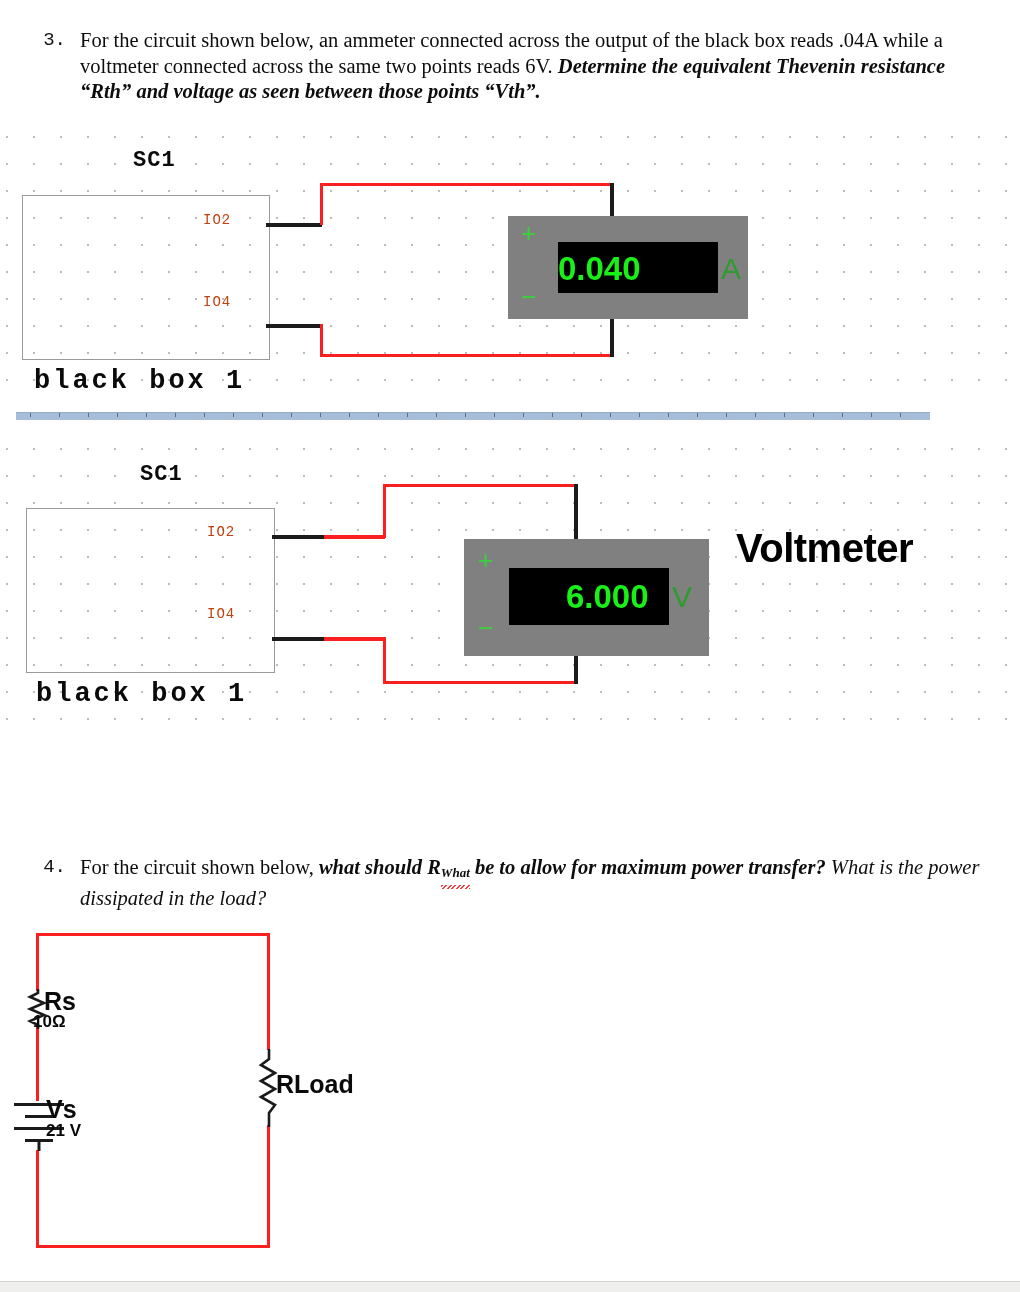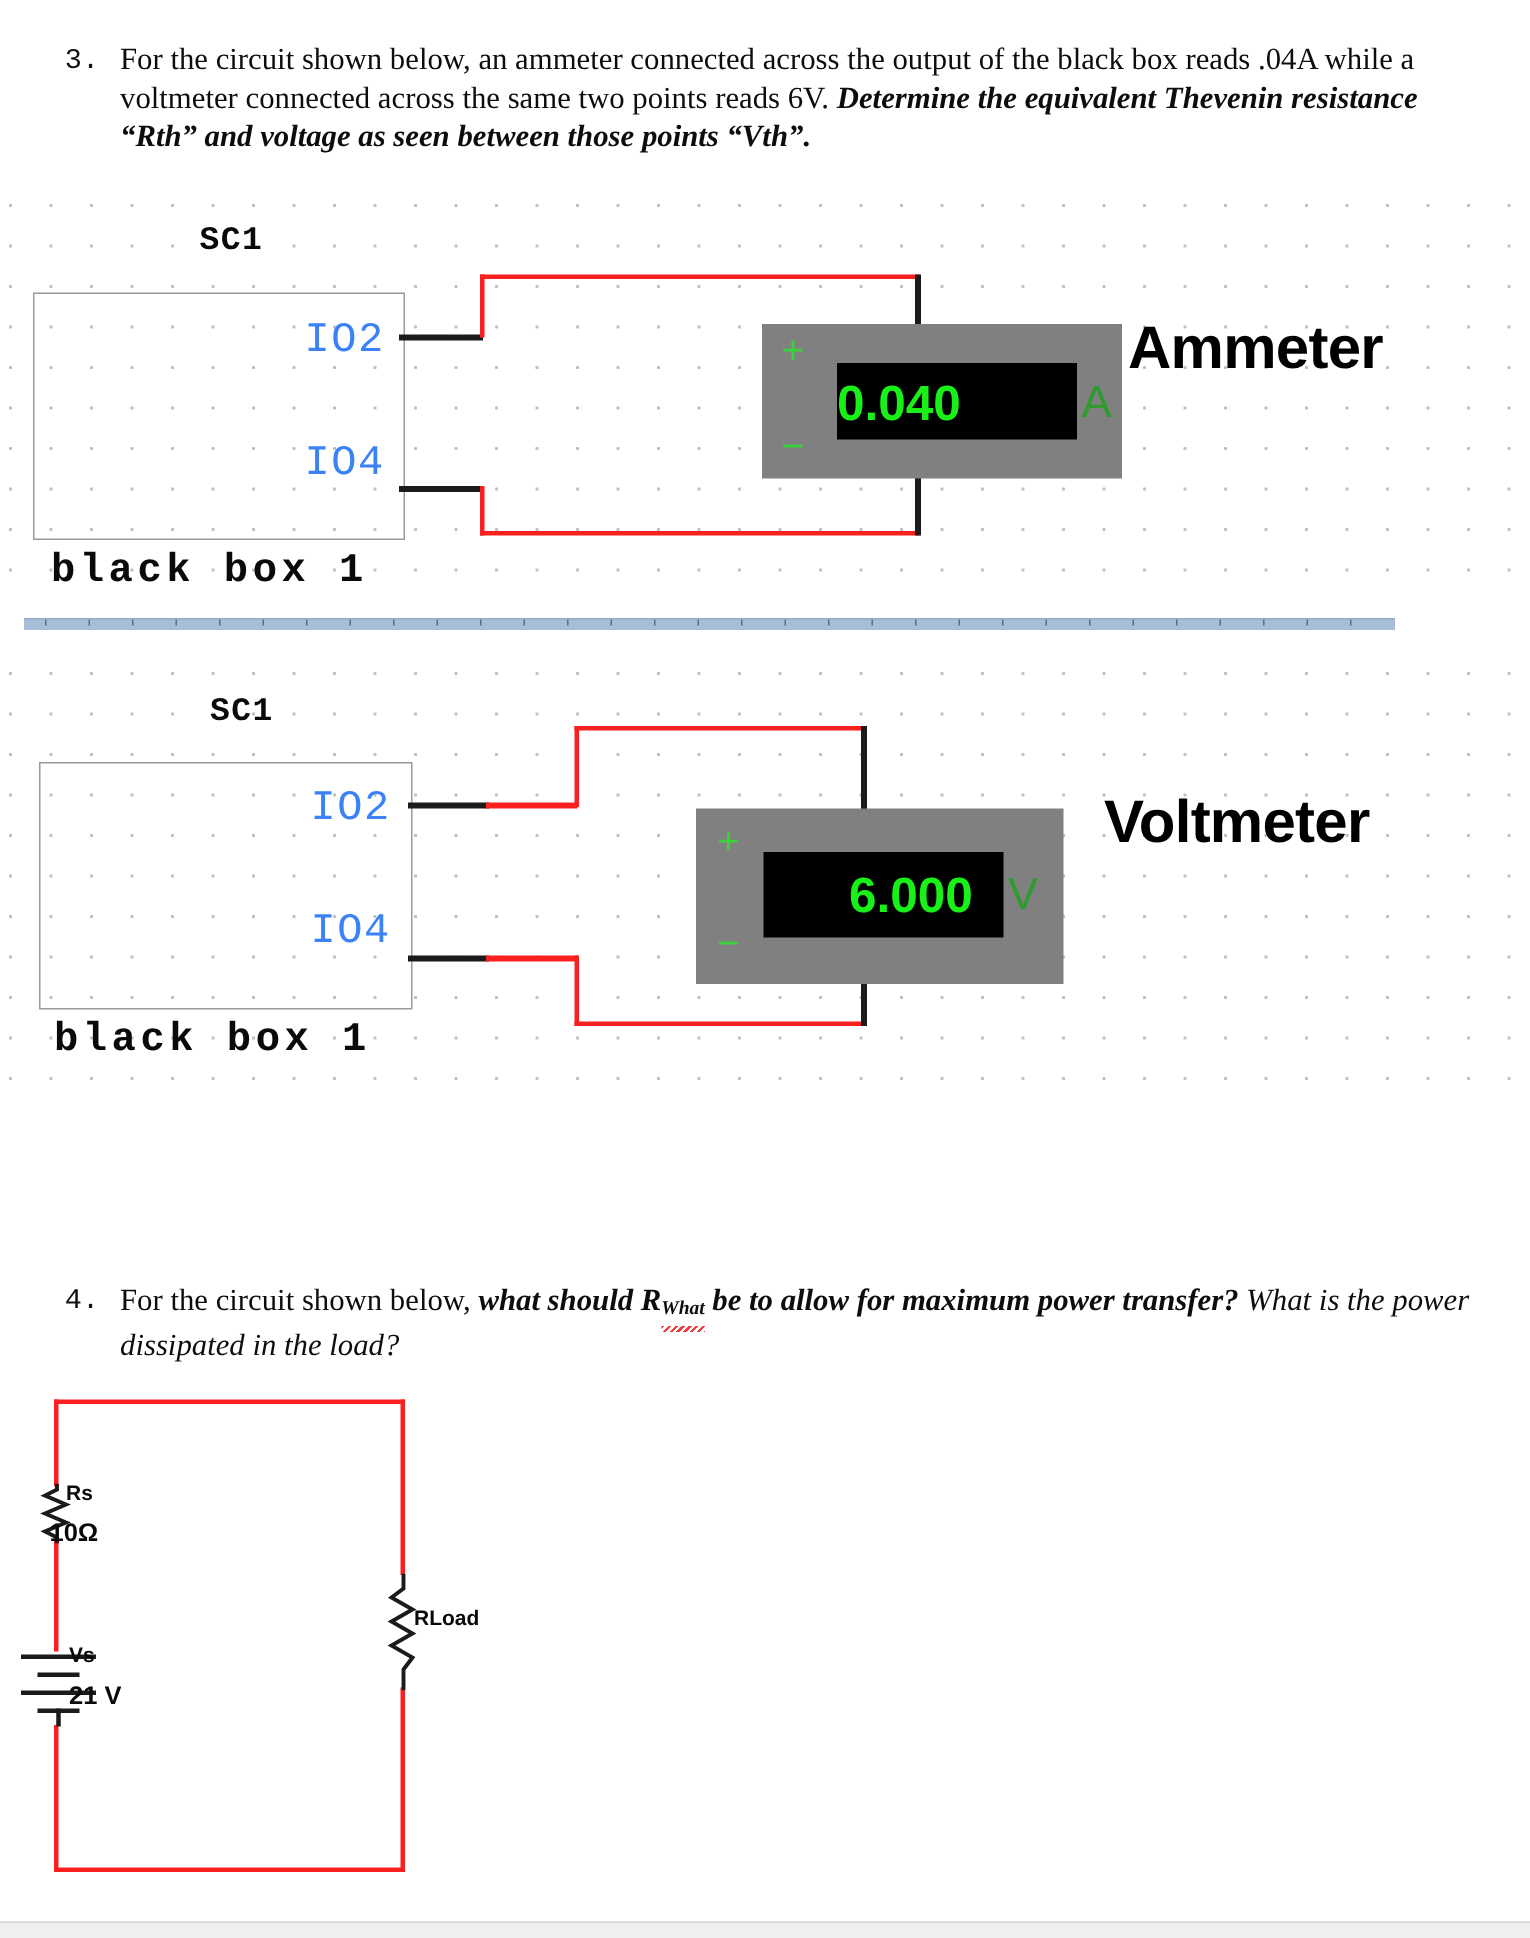--- a/index.html
+++ b/index.html
@@ -45,21 +45,21 @@
   }
   .wire{position:absolute;}
   .wire.red{background:#fb2020;}
   .wire.blk{background:#1b1b1b;}
 
   .bbox{
     position:absolute;border:1.6px solid #9a9a9a;background:transparent;
   }
   .lbl{position:absolute;white-space:nowrap;font-family:"Liberation Mono", monospace;}
   .lbl-title{font-size:22px;font-weight:bold;color:#0a0a0a;letter-spacing:1px;}
-  .lbl-pin{font-size:28px;color:#3b82f6;letter-spacing:1px;}
+  .lbl-pin{font-size:14px;color:#c2410c;letter-spacing:1px;}
   .lbl-foot{font-size:27px;font-weight:bold;color:#0a0a0a;letter-spacing:3px;}
   .lbl-meter{
     font-family:"Liberation Sans", sans-serif;
     font-size:40px;font-weight:bold;color:#000;letter-spacing:-0.5px;
   }
 
   
   .meter{position:absolute;background:#808080;}
   .meter .lcd{position:absolute;background:#000000;}
   .meter .val{
@@ -82,21 +82,21 @@
   
   .ruler{position:absolute;height:7px;background:#a8bdd8;border-top:1px solid #93aac8;}
   .ruler .tk{position:absolute;top:0px;width:1px;height:4px;background:#5d6f88;}
 
   
   .c4 .lab{
     position:absolute;white-space:nowrap;
     font-family:"Liberation Sans", sans-serif;
     font-weight:bold;color:#0a0a0a;
   }
-  .c4 .lab.big{font-size:14px;}
+  .c4 .lab.big{font-size:25px;}
   .c4 .lab.small{font-size:17px;}
   .zig{position:absolute;}
   .batt{position:absolute;}
   .batt .pl{position:absolute;background:#1b1b1b;height:3px;left:50%;transform:translateX(-50%);}
 
   
   .botbar{position:absolute;left:0;width:1020px;background:#efefee;border-top:1px solid #d4d4d4;}
 </style>
 </head>
 <body>
@@ -130,21 +130,20 @@
     <div class="wire red" style="left:320px;top:222px;width:293px;height:3px;"></div>
     <div class="wire blk" style="left:610px;top:185px;width:4px;height:40px;"></div>
 
     <div class="meter" style="left:508px;top:84px;width:240px;height:103px;">
       <div class="plus" style="left:13px;top:4px;">+</div>
       <div class="minus" style="left:13px;top:68px;">−</div>
       <div class="lcd" style="left:50px;top:26px;width:160px;height:51px;"></div>
       <div class="val" style="left:50px;top:36px;">0.040</div>
       <div class="unit" style="left:213px;top:38px;">A</div>
     </div>
-    <div class="lbl lbl-meter" style="left:752px;top:78px;">Ammeter</div>
   </div>
 
   <div class="ruler" id="ruler" style="left:16px;top:412px;width:914px;">
       <div class="tk" style="left: 14px;"></div>
       <div class="tk" style="left: 43px;"></div>
       <div class="tk" style="left: 72px;"></div>
       <div class="tk" style="left: 101px;"></div>
       <div class="tk" style="left: 130px;"></div>
       <div class="tk" style="left: 159px;"></div>
       <div class="tk" style="left: 188px;"></div>

